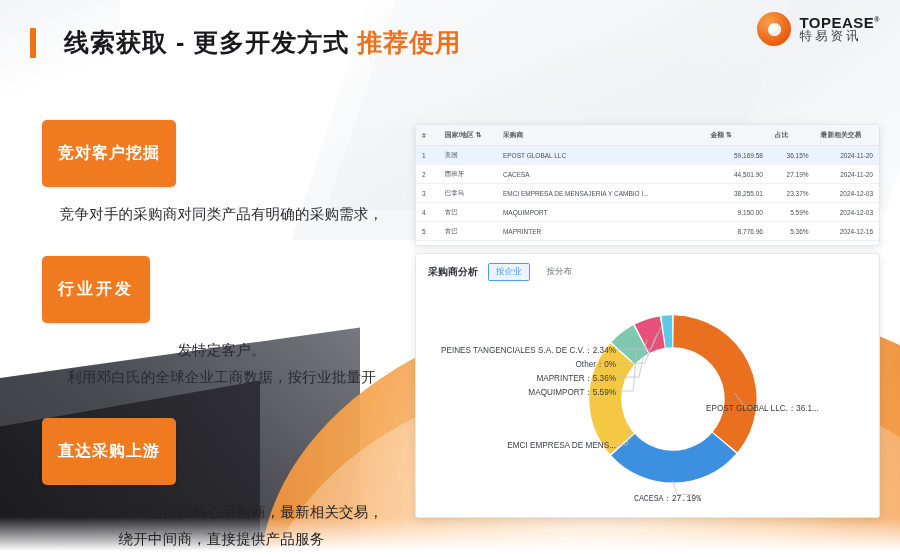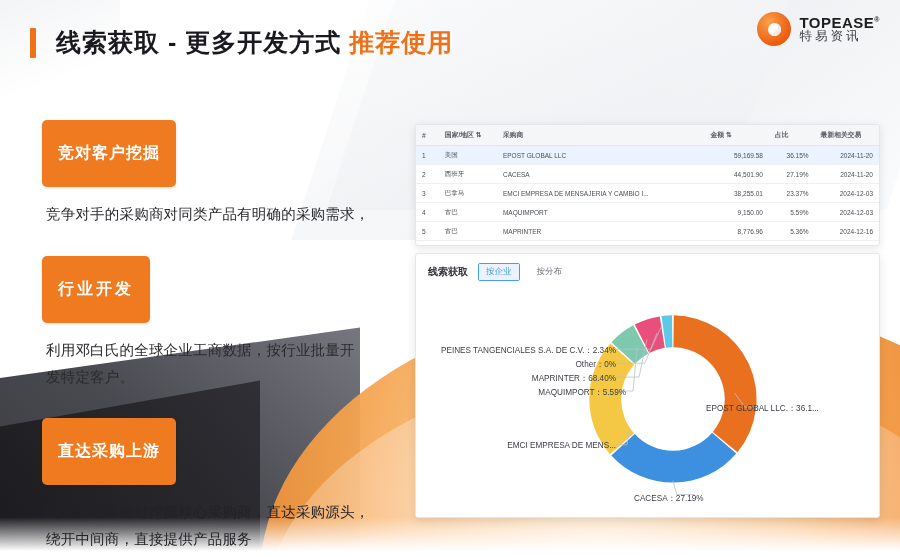--- a/index.html
+++ b/index.html
@@ -76,21 +76,21 @@
     font-size: 15px; font-weight: bold; letter-spacing: .5px; color: #1d1d1f;
   }
   .logo-text .cn {
     font-size: 12.5px; letter-spacing: 3px; color: #3a3a3f;
   }
   .logo-reg { font-size: 7px; vertical-align: super; color: #1d1d1f; }
 
   
   .title-row {
     position: absolute; top: 26px; left: 30px;
-    display: flex; align-items: center; gap: 20px; z-index: 20;
+    display: flex; align-items: center; gap: 28px; z-index: 20;
   }
   .title-bar { width: 6px; height: 30px; background: #ee7118; border-radius: 1px; }
   .title-main {
     font-size: 25px; font-weight: bold; color: #1a1a1e; letter-spacing: 1px;
   }
   .title-accent { color: #ee7118; }
 
   
   .left-col { position: absolute; left: 42px; top: 120px; width: 355px; z-index: 20; }
   .chip {
@@ -99,21 +99,21 @@
     color: #ffffff;
     font-size: 16px; font-weight: bold;
     padding: 23px 16px;
     border-radius: 5px;
     letter-spacing: 1px;
     box-shadow: 0 1px 3px rgba(0,0,0,.12);
   }
   .chip.wide { letter-spacing: 3px; }
   .para {
     margin: 14px 0 0 4px;
-    font-size: 14.5px; color: #2a2a2e; line-height: 1.85; letter-spacing: .2px;
+    font-size: 14.5px; color: #2a2a2e; line-height: 1.85; letter-spacing: .2px; text-align: center;
   }
   .block { margin-bottom: 28px; }
   .block.b3 .para { color: #232327; }
 
   
   .table-card {
     position: absolute; left: 415px; top: 124px; width: 465px; height: 122px;
     background: #ffffff;
     border: 1px solid #e3e6ea;
     border-radius: 3px;
@@ -210,29 +210,29 @@
   <div class="block b1">
     <div class="chip">竞对客户挖掘</div>
     <div class="para">
       <div>竞争对手的采购商对同类产品有明确的采购需求，</div>
     </div>
   </div>
 
   <div class="block b2">
     <div class="chip wide">行业开发</div>
     <div class="para">
+      <div>发特定客户。</div>
       <div>利用邓白氏的全球企业工商数据，按行业批量开</div>
-      <div>发特定客户。</div>
     </div>
   </div>
 
   <div class="block b3">
     <div class="chip">直达采购上游</div>
     <div class="para">
-      <div>制造业企业通过挖掘核心采购商，直达采购源头，</div>
+      <div>制造业企业通过挖掘核心采购商，最新相关交易，</div>
       <div>绕开中间商，直接提供产品服务</div>
     </div>
   </div>
 
 </div>
 
 <div class="table-card">
   <table class="tbl">
     <thead>
       <tr>
@@ -292,21 +292,21 @@
           <td class="col-amt">3,833.87</td>
           <td class="col-pct">2.34%</td>
           <td class="col-date">2022-02-24</td>
         </tr>
       </tbody>
   </table>
 </div>
 
 <div class="chart-card">
   <div class="chart-head">
-    <div class="chart-title">线索获取</div>
+    <div class="chart-title">采购商分析</div>
     <div class="seg">
       <div class="opt">按企业</div>
     </div>
     <div class="seg2">按分布</div>
   </div>
 
   <div class="chart-body">
     <svg class="donut" viewBox="0 0 465 228">
       <g id="donut-slices">
           <path d="M 258.8796298657646 34.00460577329699 A 84 84 0 0 1 322.77914763715967 171.47580790790425 L 298.1013771087179 151.10407156203595 A 52 52 0 0 0 258.5445327740448 66.00285119299338 Z" fill="#e8701e"></path>
@@ -322,19 +322,19 @@
           <polyline points="200,96 224,96 232,58" fill="none" stroke="#b9bec6" stroke-width="0.8"></polyline>
           <polyline points="200,110 218,110 222,66" fill="none" stroke="#b9bec6" stroke-width="0.8"></polyline>
           <polyline points="200,164 212,164 214,150" fill="none" stroke="#b9bec6" stroke-width="0.8"></polyline>
           <polyline points="345,126 330,126 320,112" fill="none" stroke="#b9bec6" stroke-width="0.8"></polyline>
           <polyline points="280,214 262,214 258,200" fill="none" stroke="#b9bec6" stroke-width="0.8"></polyline>
         </g>
     </svg>
 
     <div class="lbl r" style="left:15px; top:64px; width:185px;">PEINES TANGENCIALES S.A. DE C.V.：2.34%</div>
     <div class="lbl r" style="left:15px; top:78px; width:185px;">Other：0%</div>
-    <div class="lbl r" style="left:15px; top:92px; width:185px;">MAPRINTER：68.40%</div>
-    <div class="lbl r" style="left:25px; top:106px; width:185px;">MAQUIMPORT：5.59%</div>
+    <div class="lbl r" style="left:15px; top:92px; width:185px;">MAPRINTER：5.36%</div>
+    <div class="lbl r" style="left:15px; top:106px; width:185px;">MAQUIMPORT：5.59%</div>
     <div class="lbl r" style="left:5px; top:160px; width:195px;">EMCI EMPRESA DE MENS...</div>
     <div class="lbl" style="left:290px; top:122px;">EPOST GLOBAL LLC.：36.1...</div>
-    <div class="lbl" style="left:218px; top:212px;">CACESA：27.19%</div>
+    <div class="lbl" style="left:218px; top:212px;font-family:Liberation Mono, monospace;">CACESA：27.19%</div>
   </div>
 </div>
 
 </body></html>

